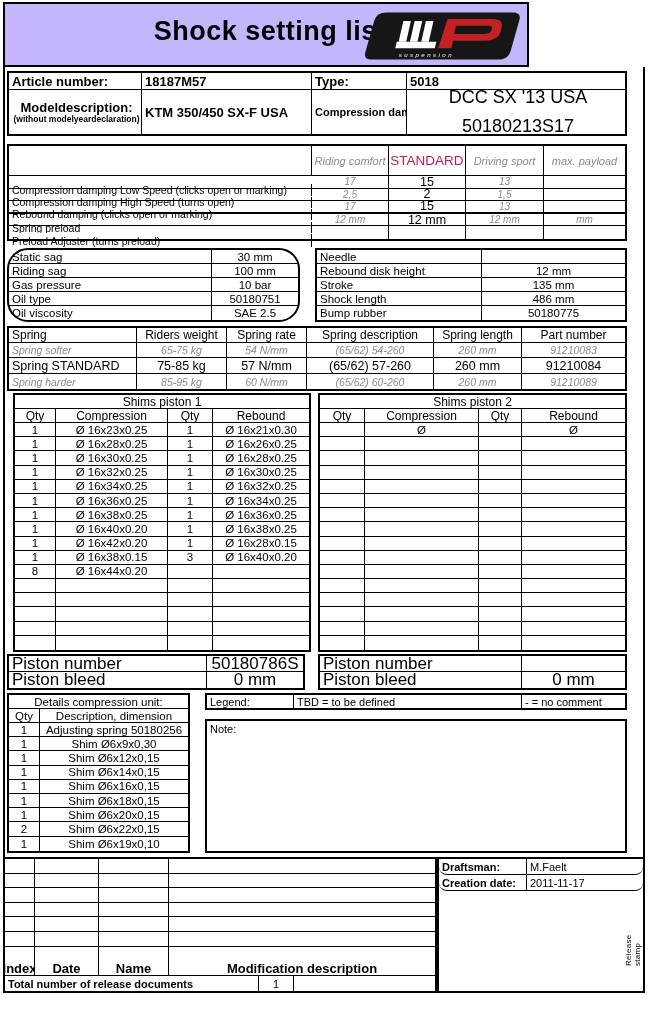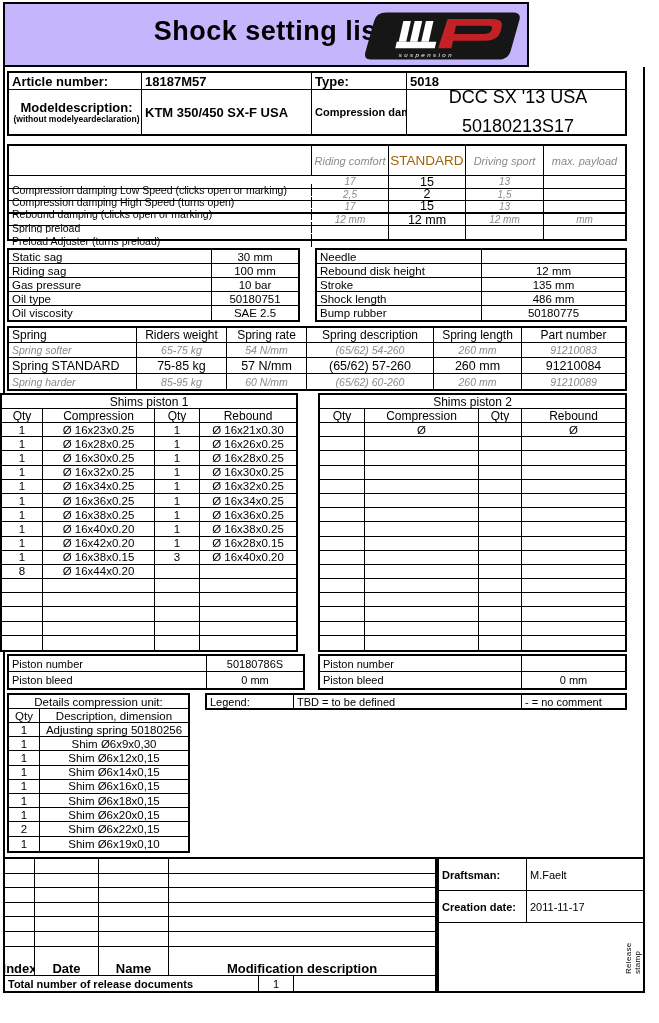--- a/index.html
+++ b/index.html
@@ -35,52 +35,52 @@
   .small-note { font-size:8.5px; font-weight:bold; line-height:1.05; white-space:normal; }
   .lblwrap { flex-direction:column; align-items:flex-start; justify-content:center; padding-left:3px; }
   .valve-lbl { font-size:11px; font-weight:bold; line-height:1.3; white-space:normal; }
   .valve-val { flex-direction:column; align-items:flex-start; justify-content:center; padding-left:4px; font-size:18px; line-height:1.6; }
 
   
   .damp { left:7px; top:144px; width:620px; height:97px; }
   .damp .r { grid-template-columns:303px 77px 77px 78px 1fr; }
   .damp .hd { height:30px; }
   .damp .hd .hcol { font-size:11px; justify-content:center; }
-  .damp .hd .hstd { font-size:13.5px; justify-content:center; color:#a16207; font-style:normal; }
+  .damp .hd .hstd { font-size:13.5px; justify-content:center; color:#be185d; font-style:normal; }
   .damp-body .r { height:12.6px; }
   .damp-body div.r:nth-of-type(3) { border-bottom:2px solid #000; }
   .damp-body .r .lab { font-size:10.5px;margin-top:8px; }
   .damp-body .r .val { font-size:10px; justify-content:center; }
   .damp-body .r .std { font-size:12.5px; color:#000; font-style:normal; justify-content:center; }
 
   
-  .sag { left:7px; top:248px; width:293px; height:74px; font-size:11.5px; }
+  .sag { left:7px; top:248px; width:293px; height:74px; font-size:11.5px;border-radius:21px; }
   .sag .r { grid-template-columns:203px 1fr; height:14px; }
   .dims { left:315px; top:248px; width:312px; height:74px; font-size:11.5px; }
   .dims .r { grid-template-columns:165px 1fr; height:14px; }
 
   
   .spring { left:7px; top:326px; width:620px; height:65px;justify-content:space-between; }
   .spring .r { grid-template-columns:128px 90px 80px 127px 88px 1fr; }
   .spring .hd { height:15px; font-size:12px; }
   .spring .sr { height:15px; font-size:10.5px; }
   .spring .srb { height:16px; font-size:12.5px; }
 
   
   .shims { width:298px; height:259px; top:393px; }
-  .sh1 { left:0; }
+  .sh1 { left:13px; }
   .sh2 { left:318px; width:309px; }
   .shims .tt { grid-template-columns:1fr; height:14px; font-size:12px; }
   .shims .hd { height:14px; font-size:12px; }
   .sh1 .cols { grid-template-columns:41px 112px 45px 1fr; }
   .sh2 .cols { grid-template-columns:45px 114px 43px 1fr; }
   .shim-body .r { height:14.2px; font-size:11.5px; }
 
   
-  .pist { top:654px; height:36px; font-size:11px; }
+  .pist { top:654px; height:36px; font-size:17px; }
   .p1 { left:7px; width:298px; }
   .p2 { left:318px; width:309px; }
   .p1 .r { grid-template-columns:198px 1fr; height:16px; }
   .p2 .r { grid-template-columns:202px 1fr; height:16px; }
 
   
   .det { left:7px; top:693px; width:183px; height:160px; }
   .det .tt { grid-template-columns:1fr; height:14px; font-size:11.5px; }
   .det .hd { height:14px; font-size:11.5px; }
   .det .cols { grid-template-columns:31px 1fr; }
@@ -91,21 +91,21 @@
   .legend .r { grid-template-columns:87px 228px 1fr; height:100%; }
   .note { left:205px; top:719px; width:422px; height:134px; border:2px solid #000; position:absolute; background:#fff; }
   .note span { position:absolute; left:3px; top:2px; font-size:11px; }
 
   
   .flt { left:3px; top:857px; width:434px; height:136px; }
   .flt .hist { grid-template-columns:30px 64px 70px 1fr; height:14.6px; }
   .flt .hdrow { grid-template-columns:30px 64px 70px 1fr; height:15px; font-size:13px; font-weight:bold; }
   .flt .tot { grid-template-columns:254px 35px 1fr; height:15px; font-size:11px; }
   .frt { left:437px; top:857px; width:208px; height:136px; }
-  .frt .r { grid-template-columns:88px 1fr; height:32px; font-size:11px; }
+  .frt .r { grid-template-columns:88px 1fr; height:16px; font-size:11px;border-radius:8px; }
   .frt .stamp { flex:1; position:relative; border-bottom:none; display:block; }
   .vstamp { position:absolute; right:1px; top:50%; transform:translateY(-50%) rotate(180deg); writing-mode:vertical-rl; font-size:8px; letter-spacing:0.3px; }
 </style>
 </head>
 <body>
 
 <div class="page">
 
   <div class="hdr">
     <div class="title">Shock setting list</div>
@@ -618,20 +618,23 @@
   </div>
 
   <div class="t legend">
     <div class="r">
       <span class="l">Legend:</span>
       <span class="l">TBD = to be defined</span>
       <span class="l">- = no comment</span>
     </div>
   </div>
 
+  <div class="note">
+    <span>Note:</span>
+  </div>
 
   <div class="t flt">
     <div>
 
         <div class="r hist">
           <span class="c"></span>
           <span class="c"></span>
           <span class="c"></span>
           <span class="c"></span>
         </div>

